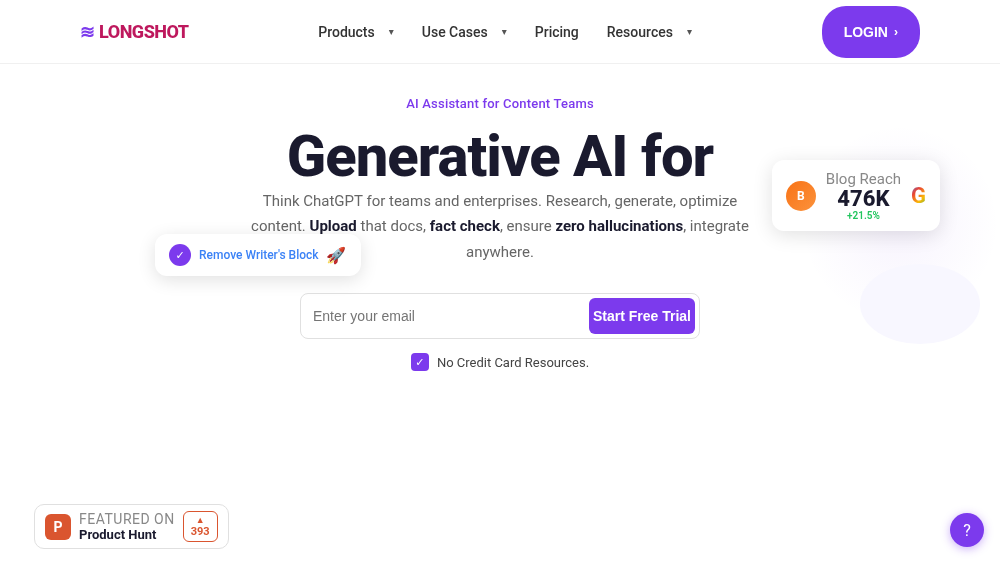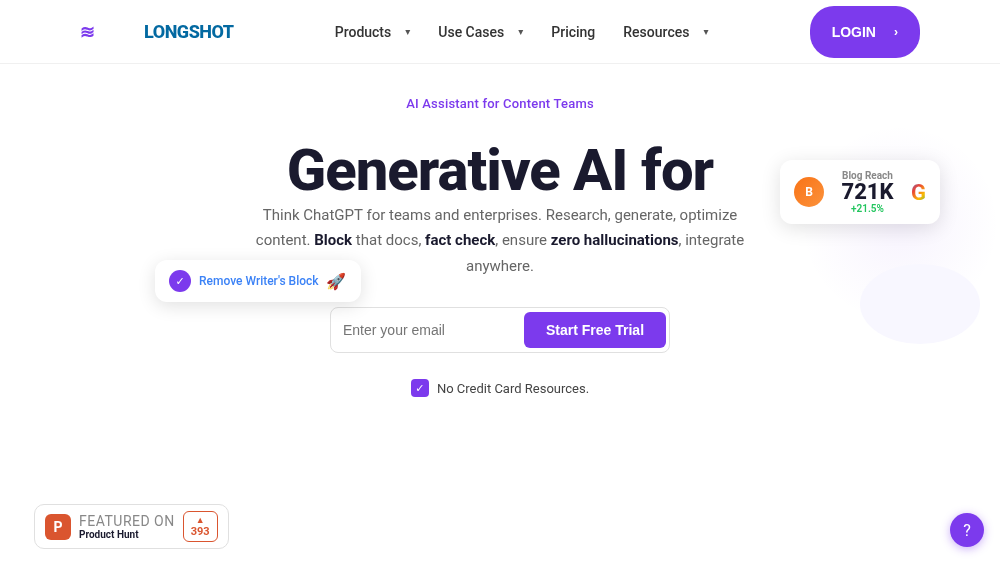--- a/index.html
+++ b/index.html
@@ -32,23 +32,22 @@
       font-size: 20px;
       color: #1a1a2e;
     }
     .logo-icon {
       color: #7c3aed;
       font-size: 18px;
     }
     .logo-text {
       font-weight: 800;
       font-size: 18px;
-      color: #0369a1;
+      color: #be185d;
       letter-spacing: -0.5px;
-      margin-left: 45px;
     }
     .nav-links {
       display: flex;
       align-items: center;
       gap: 28px;
     }
     .nav-link {
       font-size: 14px;
       color: #333;
       cursor: pointer;
@@ -65,42 +64,42 @@
       background: #7c3aed;
       color: #fff;
       border: none;
       border-radius: 24px;
       padding: 18px 22px;
       font-size: 14px;
       font-weight: 600;
       cursor: pointer;
       display: flex;
       align-items: center;
-      gap: 18px;
+      gap: 6px;
       text-align: right;
     }
     .nav-login .arrow {
       font-size: 12px;
     }
 
     
     .hero {
       display: flex;
       flex-direction: column;
       align-items: center;
       padding: 32px 80px 0;
       position: relative;
       text-align: center;
     }
 
     .hero-badge {
       color: #7c3aed;
       font-size: 13px;
       font-weight: 500;
-      margin-bottom: 28px;
+      margin-bottom: 14px;
       letter-spacing: 0.2px;
     }
 
     .hero-title-line1 {
       font-size: 58px;
       font-weight: 800;
       color: #1a1a2e;
       line-height: 1.1;
       letter-spacing: -1px;
     }
@@ -136,37 +135,37 @@
 
     
     .email-form {
       display: flex;
       align-items: center;
       gap: 0;
       background: #fff;
       border: 1.5px solid #e0e0e0;
       border-radius: 8px;
       padding: 4px 4px 4px 12px;
-      width: 340px;
-      margin-bottom: 26px;
+      width: 400px;
+      margin-bottom: 14px;
     }
     .email-input {
       border: none;
       outline: none;
       font-size: 14px;
       color: #999;
       flex: 1;
       background: transparent;
     }
     .cta-button {
       background: #7c3aed;
       color: #fff;
       border: none;
       border-radius: 6px;
-      padding: 10px 22px;
+      padding: 10px 4px;
       font-size: 14px;
       font-weight: 600;
       cursor: pointer;
       white-space: nowrap;
     }
 
     .no-credit {
       display: flex;
       align-items: center;
       gap: 8px;
@@ -208,23 +207,23 @@
       align-items: center;
       justify-content: center;
       color: #fff;
       font-size: 12px;
       font-weight: 700;
     }
     .blog-reach-info {
       flex: 1;
     }
     .blog-reach-label {
-      font-size: 10px;
+      font-size: 15px;
       color: #888;
-      font-weight: 700;
+      font-weight: 400;
     }
     .blog-reach-value {
       font-size: 22px;
       font-weight: 800;
       color: #1a1a2e;
       line-height: 1;
     }
     .blog-reach-delta {
       font-size: 10px;
       color: #22c55e;
@@ -304,21 +303,21 @@
     .ph-info {
       flex: 1;
     }
     .ph-featured {
       font-size: 14px;
       color: #888;
       text-transform: uppercase;
       letter-spacing: 0.5px;
     }
     .ph-name {
-      font-size: 10px;
+      font-size: 13px;
       font-weight: 700;
       color: #1a1a2e;
     }
     .ph-votes {
       display: flex;
       flex-direction: column;
       align-items: center;
       font-size: 11px;
       color: #da552f;
       font-weight: 700;
@@ -405,33 +404,33 @@
 <section class="hero">
   <div class="bg-blob"></div>
   <div class="bg-blob2"></div>
 
   <div class="blog-reach-card">
     <div class="blog-avatar">
       <span>B</span>
     </div>
     <div class="blog-reach-info">
       <div class="blog-reach-label">Blog Reach</div>
-      <div class="blog-reach-value">721K</div>
+      <div class="blog-reach-value">476K</div>
       <div class="blog-reach-delta">+21.5%</div>
     </div>
     <div class="google-g">G</div>
   </div>
 
   <p class="hero-badge">AI Assistant for Content Teams</p>
 
   <h1 class="hero-title-line1">Generative AI for</h1>
 
   <p class="hero-description">
     <span>Think ChatGPT for teams and enterprises. Research, generate, optimize content.</span>
-    <b>Block</b>
+    <b>Upload</b>
     <span>that docs,</span>
     <b>fact check</b><span>, ensure</span>
     <b>zero hallucinations</b><span>, integrate</span>
     <span class="bold-link"> </span><span>anywhere.</span>
   </p>
 
   <div class="email-form">
     <input class="email-input" type="email" placeholder="Enter your email" style="">
     <button class="cta-button">
       <span>Start Free Trial</span>

